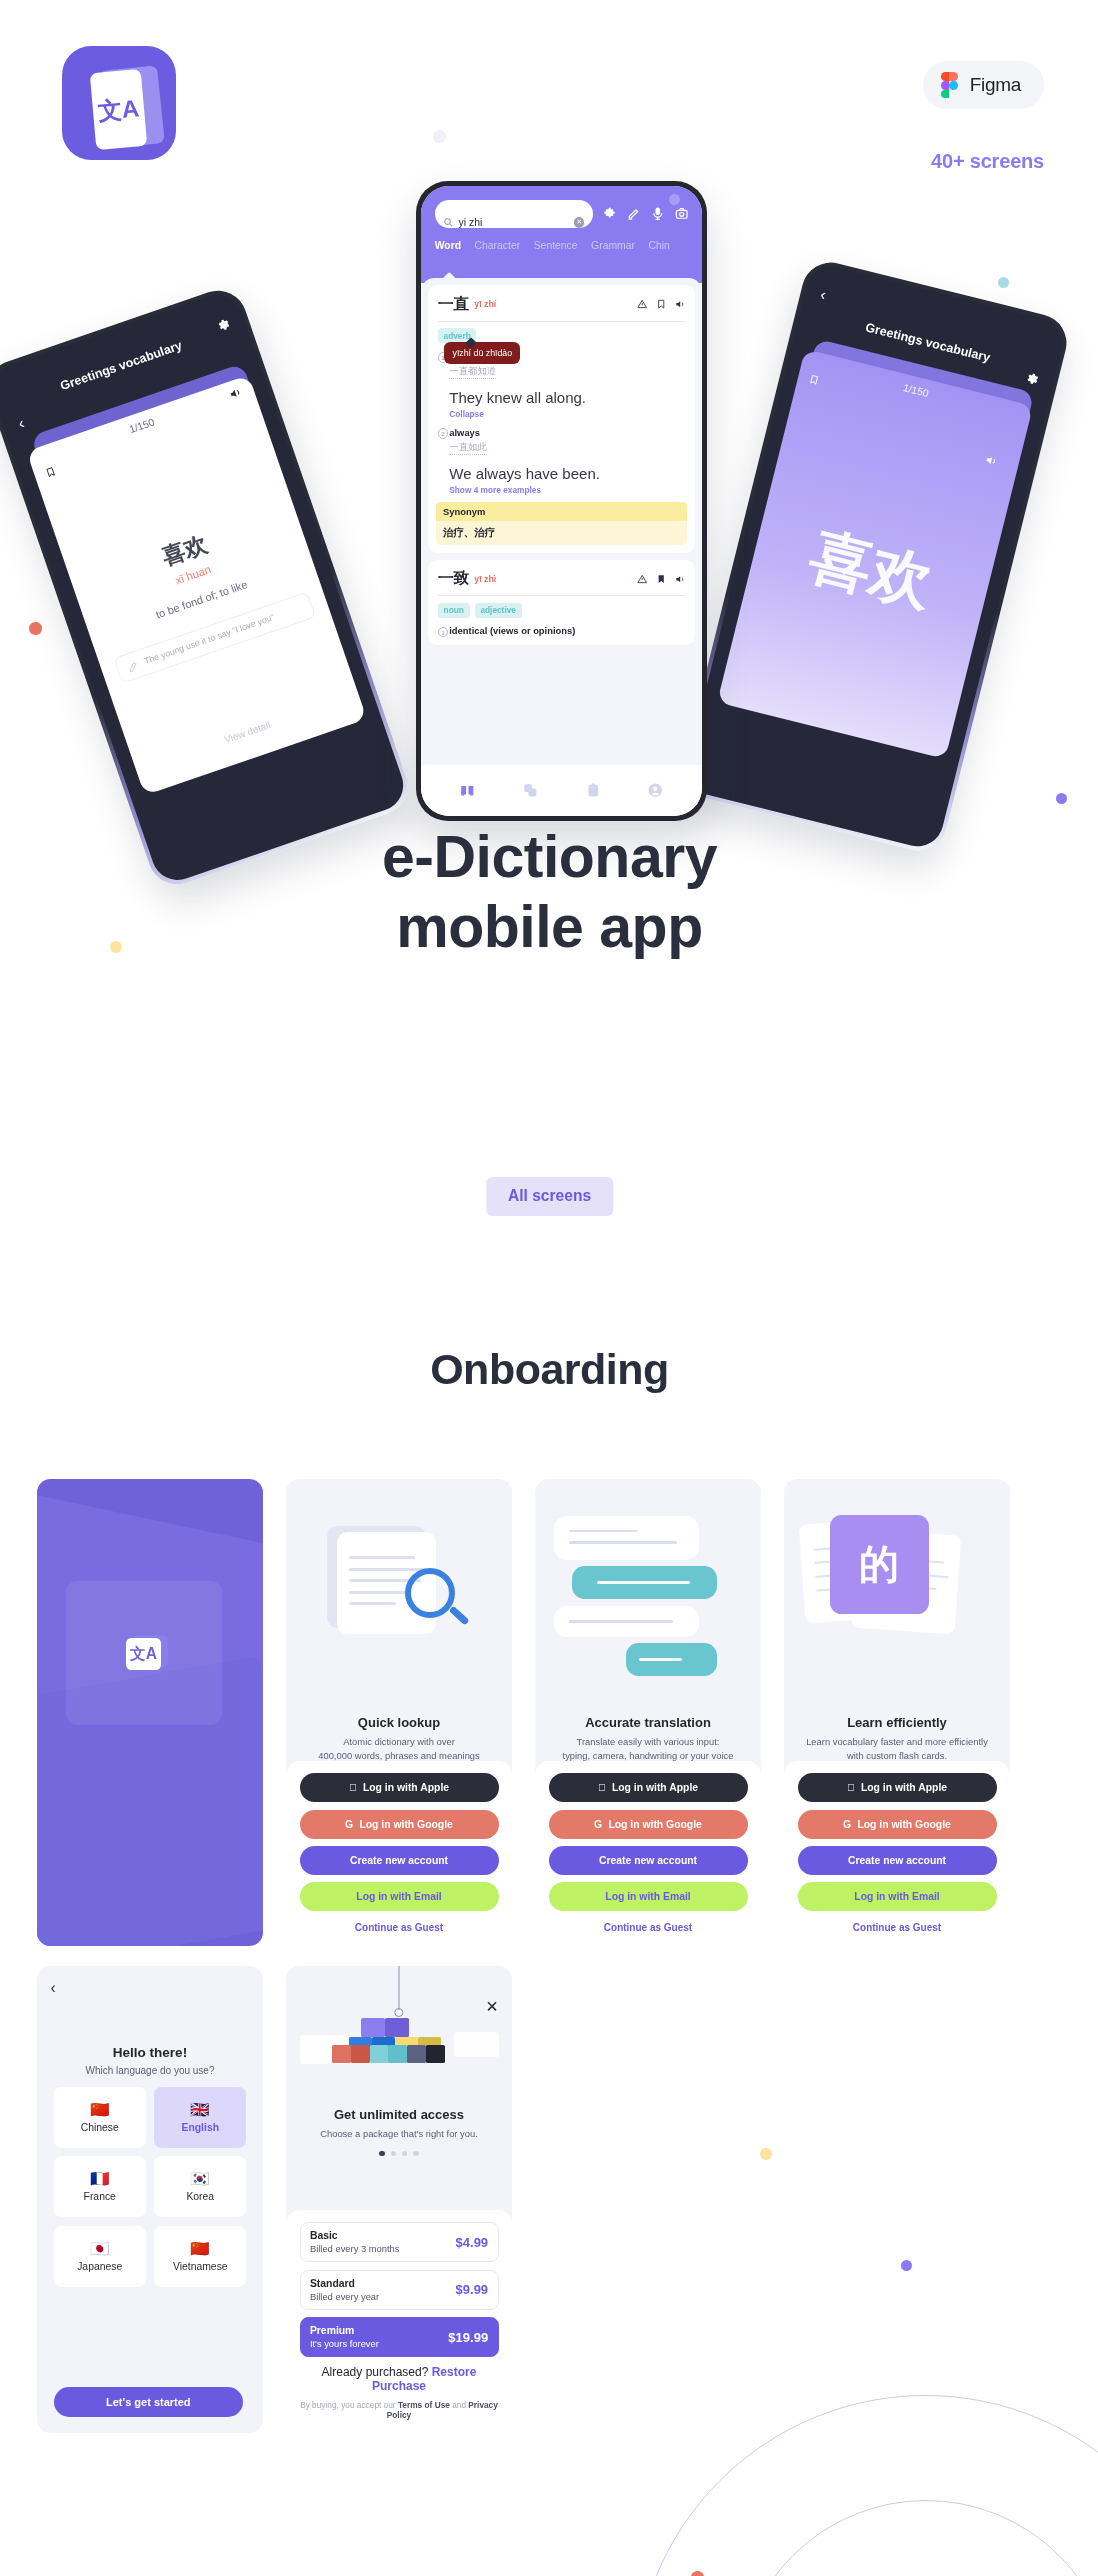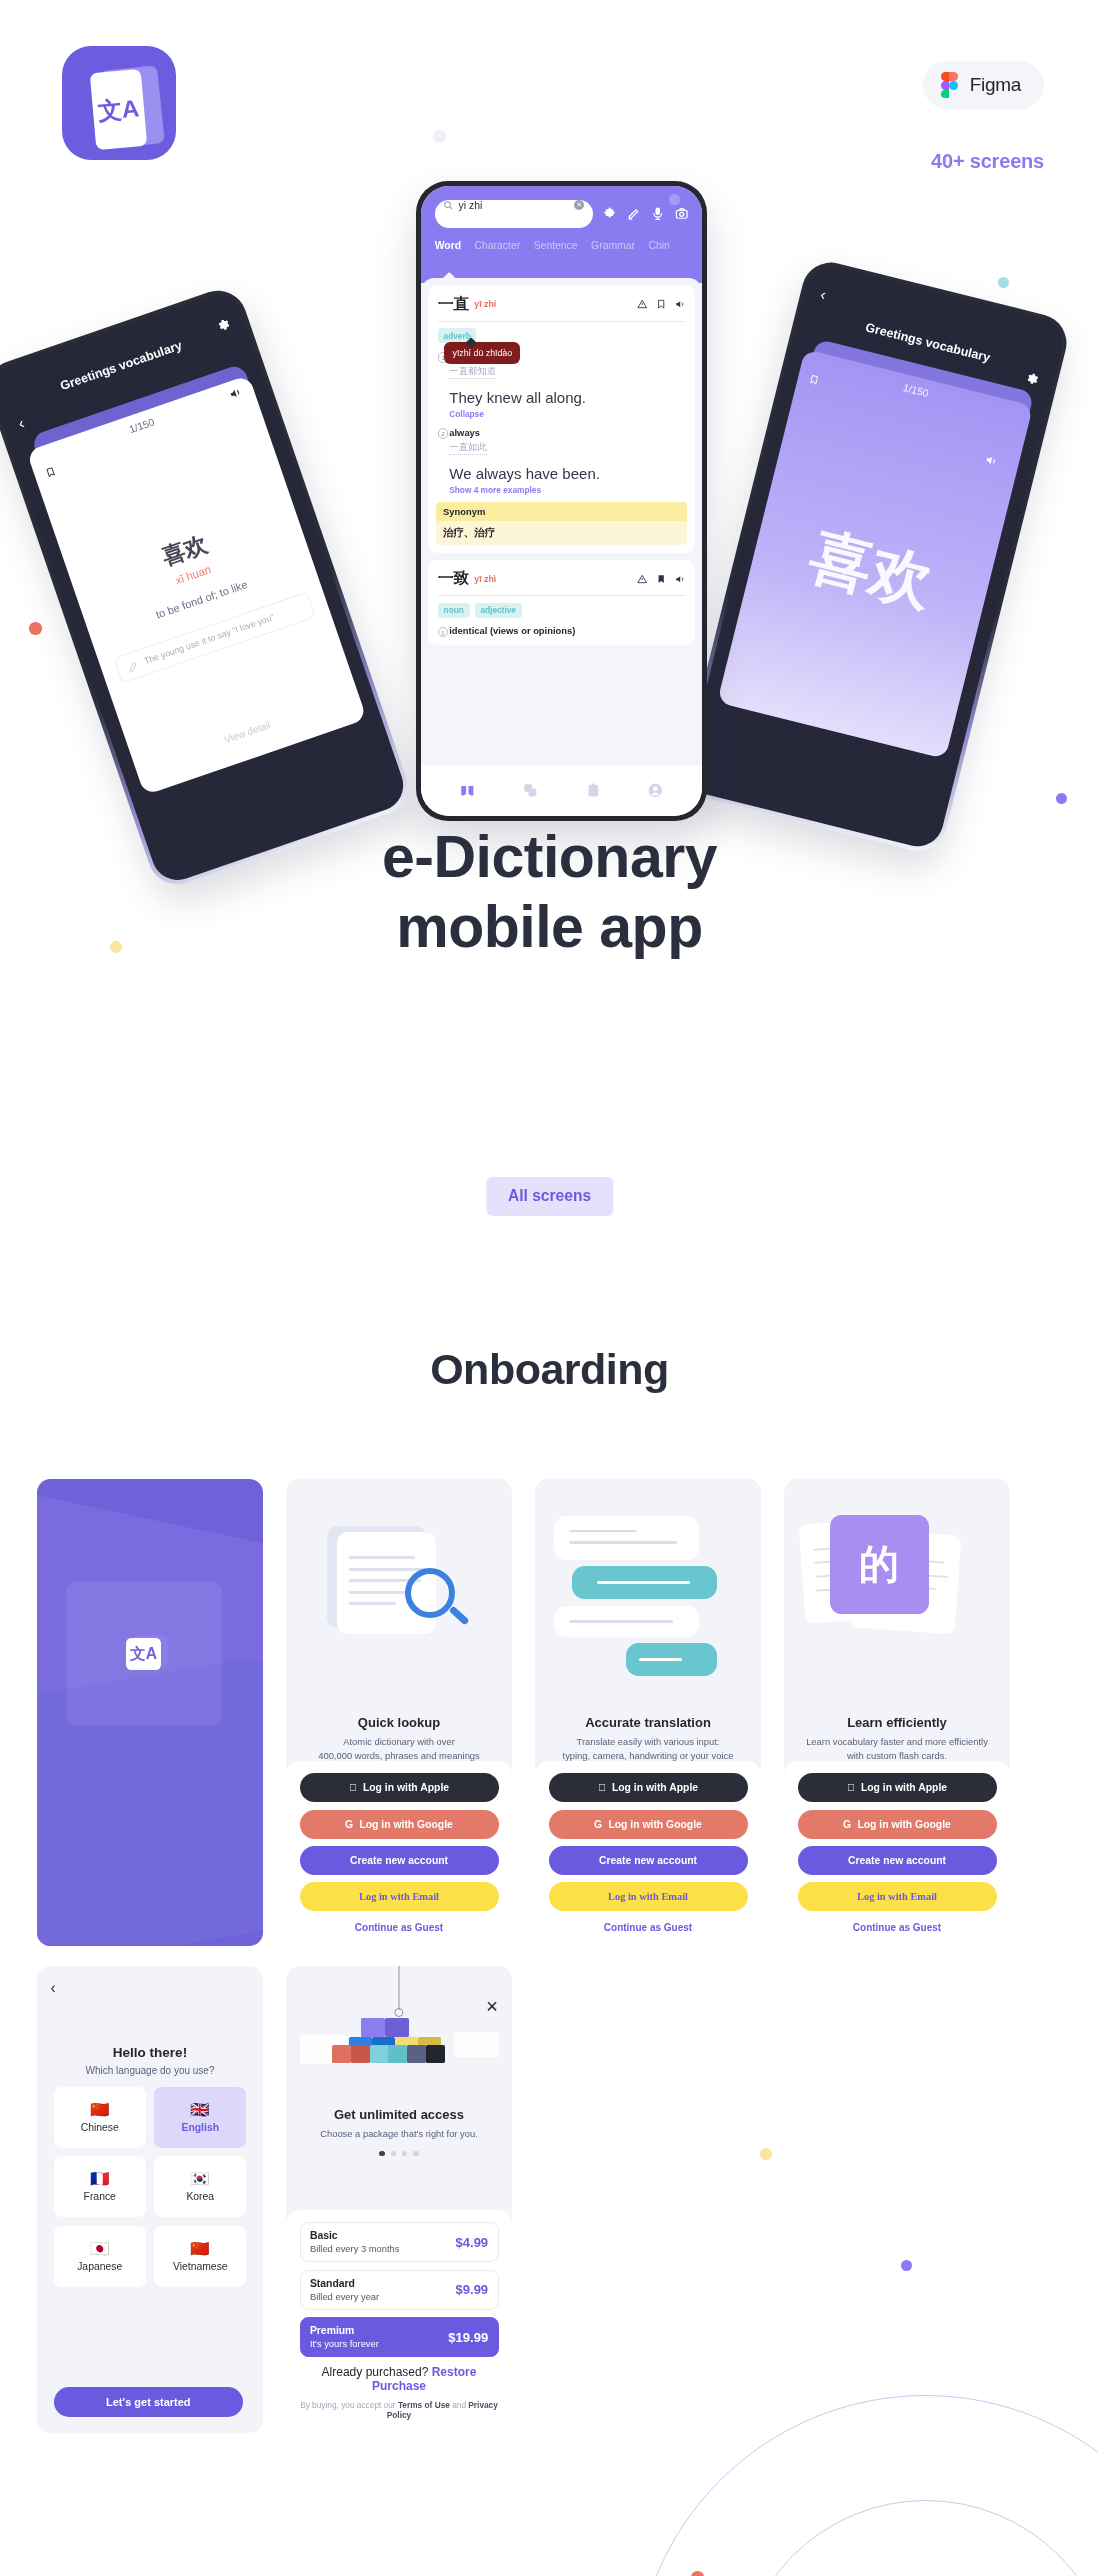--- a/index.html
+++ b/index.html
@@ -59,21 +59,21 @@
   }
   .phone-center .screen {
     width:100%; height:100%; border-radius: 28px; overflow:hidden;
     background:#f4f5fa; position:relative;
   }
   .pc-top { background:#8b7bf0; padding: 13.5px 13.5px 0; height: 97px; position:relative; }
   .pc-notch { position:absolute; right:22px; top:8.3px; width:10.4px;height:10.4px;border-radius:50%;background:#a79bf4;}
   .searchrow { display:flex; align-items:center; gap: 10.4px; }
   .searchbox {
     flex: 1; height: 28px; background:#fff; border-radius: 14px;
-    display:flex; align-items:flex-start; padding: 0 8.3px; gap:5.2px;
+    display:flex; align-items:flex-end; padding: 0 8.3px; gap:5.2px;
   }
   .searchbox .sicon { width:10.4px;height:10.4px;flex:none; }
   .searchbox .sval { flex:1; font-size:10.4px; color:#2b2d3a; }
   .searchbox .clr { width:10.4px;height:10.4px;border-radius:50%;background:#9b9eb0;color:#fff;font-size:6.8px;display:flex;align-items:center;justify-content:center;flex:none;}
   .topicon { width:13.5px;height:13.5px;flex:none; }
   .tabs { display:flex; gap:13.5px; margin-top: 12.5px; align-items:flex-end; }
   .tab { font-size:10.4px; color:#cdc6f8; white-space:nowrap; }
   .tab.active { color:#fff; font-weight:700; }
   .pc-sheet {
     position:absolute; left:0; right:0; top:92px; bottom:0;
@@ -185,21 +185,21 @@
   .ob-dots i { width:5.2px;height:5.2px;border-radius:50%;background:#cfd3e4;display:block; }
   .ob-dots i.on { background:#3a3f5c; }
   .ob-bottom {
     position:absolute; left:0;right:0;bottom:0; background:#fff; border-radius:13.5px;
     padding: 12.5px 13.5px 13.5px;
   }
   .btn { height: 29px; border-radius: 14.6px; display:flex; align-items:center; justify-content:center; gap:6.2px; font-size:10.4px; font-weight:700; margin-bottom:7.3px; cursor:pointer; border:none; width:100%; }
   .btn-apple { background:#2b2d38; color:#fff; }
   .btn-google { background:#e37a69; color:#fff; }
   .btn-create { background:#6a5ae0; color:#fff; }
-  .btn-email { background:#fde047; color:#6a5ae0;font-family:Liberation Serif, serif; }
+  .btn-email { background:#bef264; color:#6a5ae0; }
   .btn-guest { background:transparent; color:#6a5ae0; font-size:10px; font-weight:700; text-align:center; cursor:pointer; border:none; width:100%; padding-top:3.1px;}
 
   
   .art-doc { position:absolute; left: 27px; top: 19px; width: 120px; height: 110px; }
   .art-doc .d-back { position:absolute; left:0; top:0; width: 99px; height: 102px; border-radius:10.4px; background:#e3e6f2; }
   .art-doc .d-front { position:absolute; left:10.4px; top:6.2px; width: 99px; height: 102px; border-radius:10.4px; background:#fff; }
   .art-doc .ln { position:absolute; height:3.1px; border-radius:1.6px; background:#dce0ef; left:22px; }
   .art-mag { position:absolute; left: 105px; top: 61px; width: 65px; height: 65px; }
   .art-mag .ring { position:absolute; left:0; top:0; width: 50px; height:50px; border-radius:50%; border:6.8px solid #3b82e0; }
   .art-mag .hdl { position:absolute; left: 43px; top: 44px; width: 22px; height:7.3px; border-radius:3.6px; background:#3b82e0; transform:rotate(42deg); }

